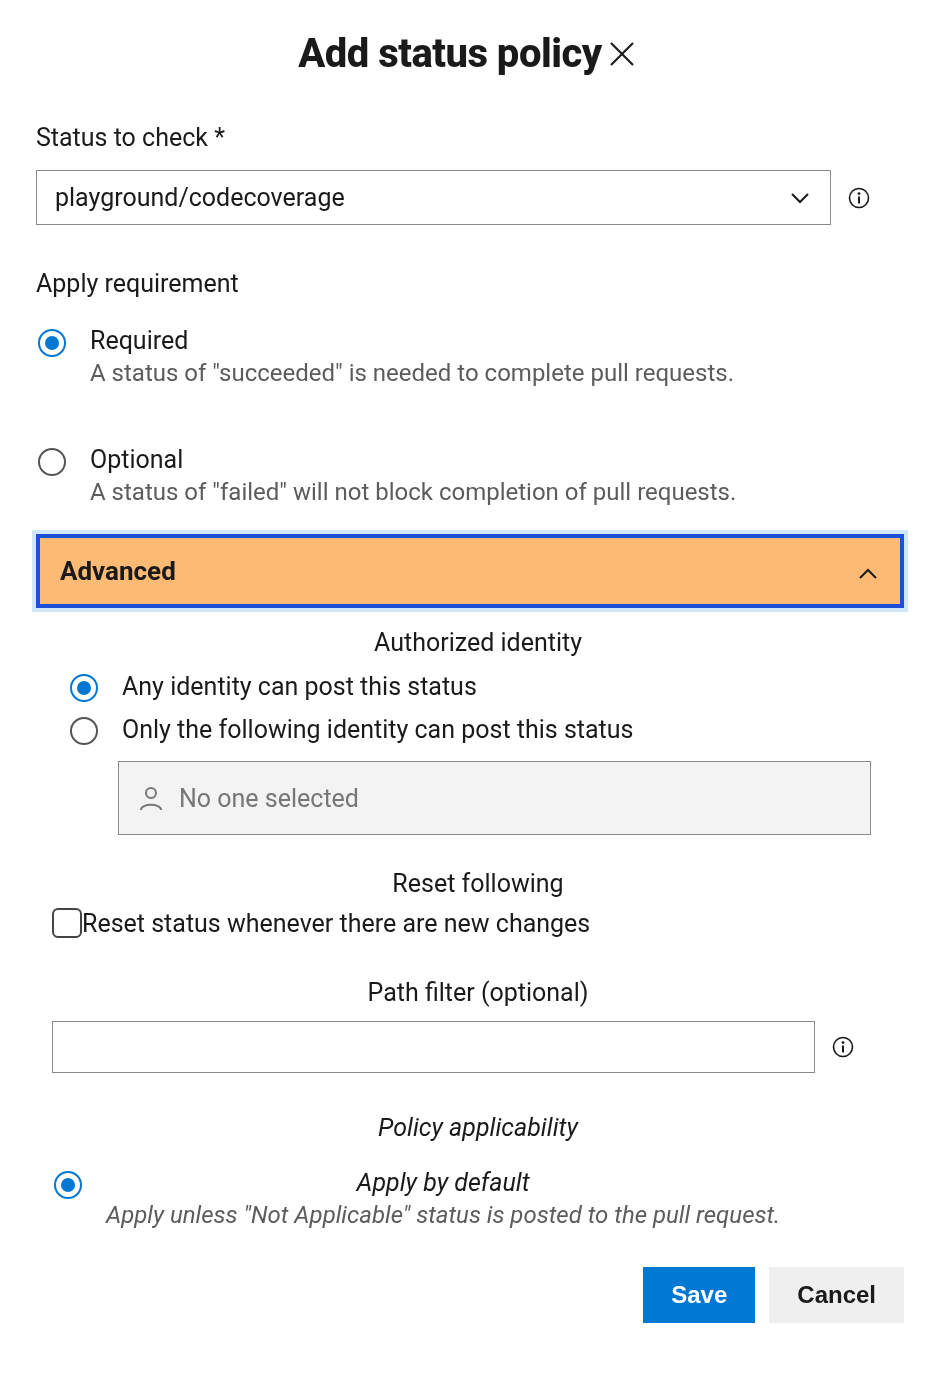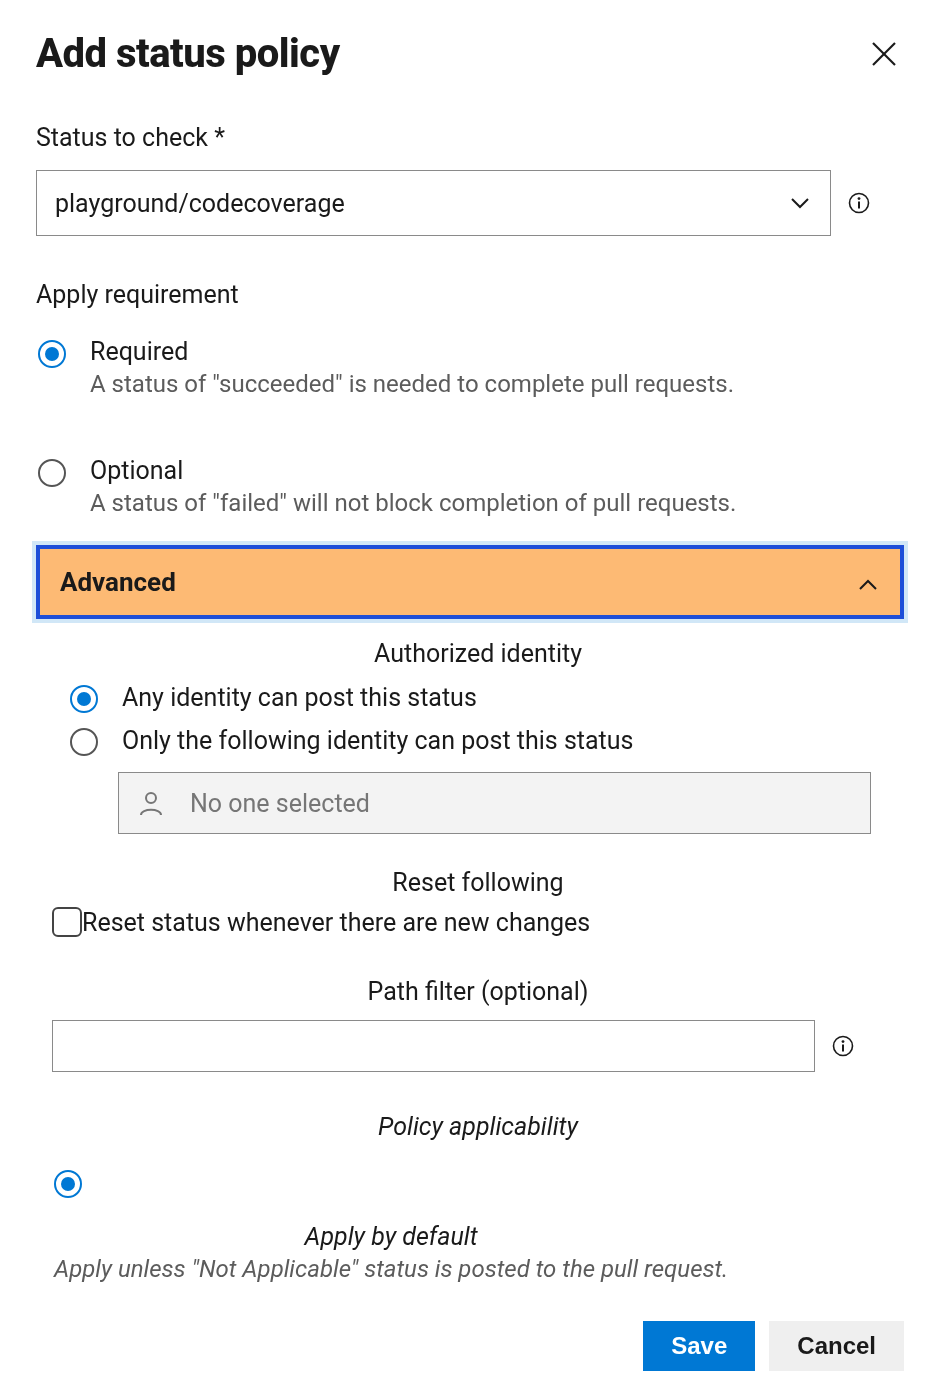--- a/index.html
+++ b/index.html
@@ -7,21 +7,21 @@
     body {
       font-family: -apple-system, BlinkMacSystemFont, "Segoe UI", Roboto, Helvetica, Arial, sans-serif;
       color: #1a1a1a;
       width: 948px;
       padding: 30px 44px 30px 36px;
     }
 
     .header {
       display: flex;
       align-items: center;
-      justify-content: space-between;
+      justify-content: center;
       margin-bottom: 46px;
     }
     .title {
       font-size: 40px;
       font-weight: 800;
       letter-spacing: -0.5px;
     }
     .close-btn {
       width: 40px;
       height: 40px;
@@ -40,21 +40,21 @@
     }
 
     .select-row {
       display: flex;
       align-items: center;
       gap: 16px;
       margin-bottom: 44px;
     }
     .select {
       flex: 0 0 795px;
-      height: 66px;
+      height: 55px;
       border: 1px solid #8a8a8a;
       display: flex;
       align-items: center;
       justify-content: space-between;
       padding: 0 18px;
       cursor: pointer;
       background: #fff;
     }
     .select-value {
       font-size: 25px;
@@ -115,26 +115,26 @@
     }
     .accordion-title { font-size: 26px; font-weight: 700; }
 
     .section { margin-left: 16px; margin-top: 18px; text-align: center; }
     .section .field-label { font-size: 25px; margin-bottom: 8px; }
 
     .identity-field {
       margin-left: 66px;
       margin-top: 10px;
       width: 753px;
-      height: 62px;
+      height: 74px;
       border: 1px solid #8a8a8a;
       background: #f3f3f3;
       display: flex;
       align-items: center;
-      gap: 25px;
+      gap: 14px;
       padding: 0 18px;
       color: #767676;
       font-size: 25px;
     }
 
     .checkbox-row {
       display: flex;
       align-items: center;
       margin-left: 16px;
       margin-top: 10px;
@@ -165,21 +165,21 @@
       outline: none;
     }
 
     .footer {
       display: flex;
       gap: 14px;
       justify-content: flex-end;
       margin-top: 28px;
     }
     .btn {
-      height: 50px;
+      height: 56px;
       padding: 0 28px;
       font-size: 24px;
       font-weight: 700;
       border: none;
       cursor: pointer;
       display: inline-flex;
       align-items: center;
     }
     .btn-primary   { background: #0078d4; color: #fff; }
     .btn-secondary { background: #efefef; color: #1a1a1a; }
@@ -277,21 +277,21 @@
     <svg width="22" height="22" viewBox="0 0 22 22">
       <circle cx="11" cy="11" r="9.5" fill="none" stroke="currentColor" stroke-width="1.6"></circle>
       <circle cx="11" cy="6.6" r="1.4" fill="currentColor"></circle>
       <rect x="10" y="9.5" width="2" height="7" fill="currentColor"></rect>
     </svg>
   </span>
 </div>
 
 <div class="section" style="margin-top:40px;font-style:italic;">
   <div class="field-label">Policy applicability</div>
-  <div class="radio-row" style="margin-top:16px;flex-direction:column;">
+  <div class="radio-row" style="margin-top:16px;">
     <span class="radio selected"></span>
     <div>
       <div class="radio-label">Apply by default</div>
       <div class="radio-desc">Apply unless "Not Applicable" status is posted to the pull request.</div>
     </div>
   </div>
 </div>
 
 <div class="footer">
   <button class="btn btn-primary">Save</button>

